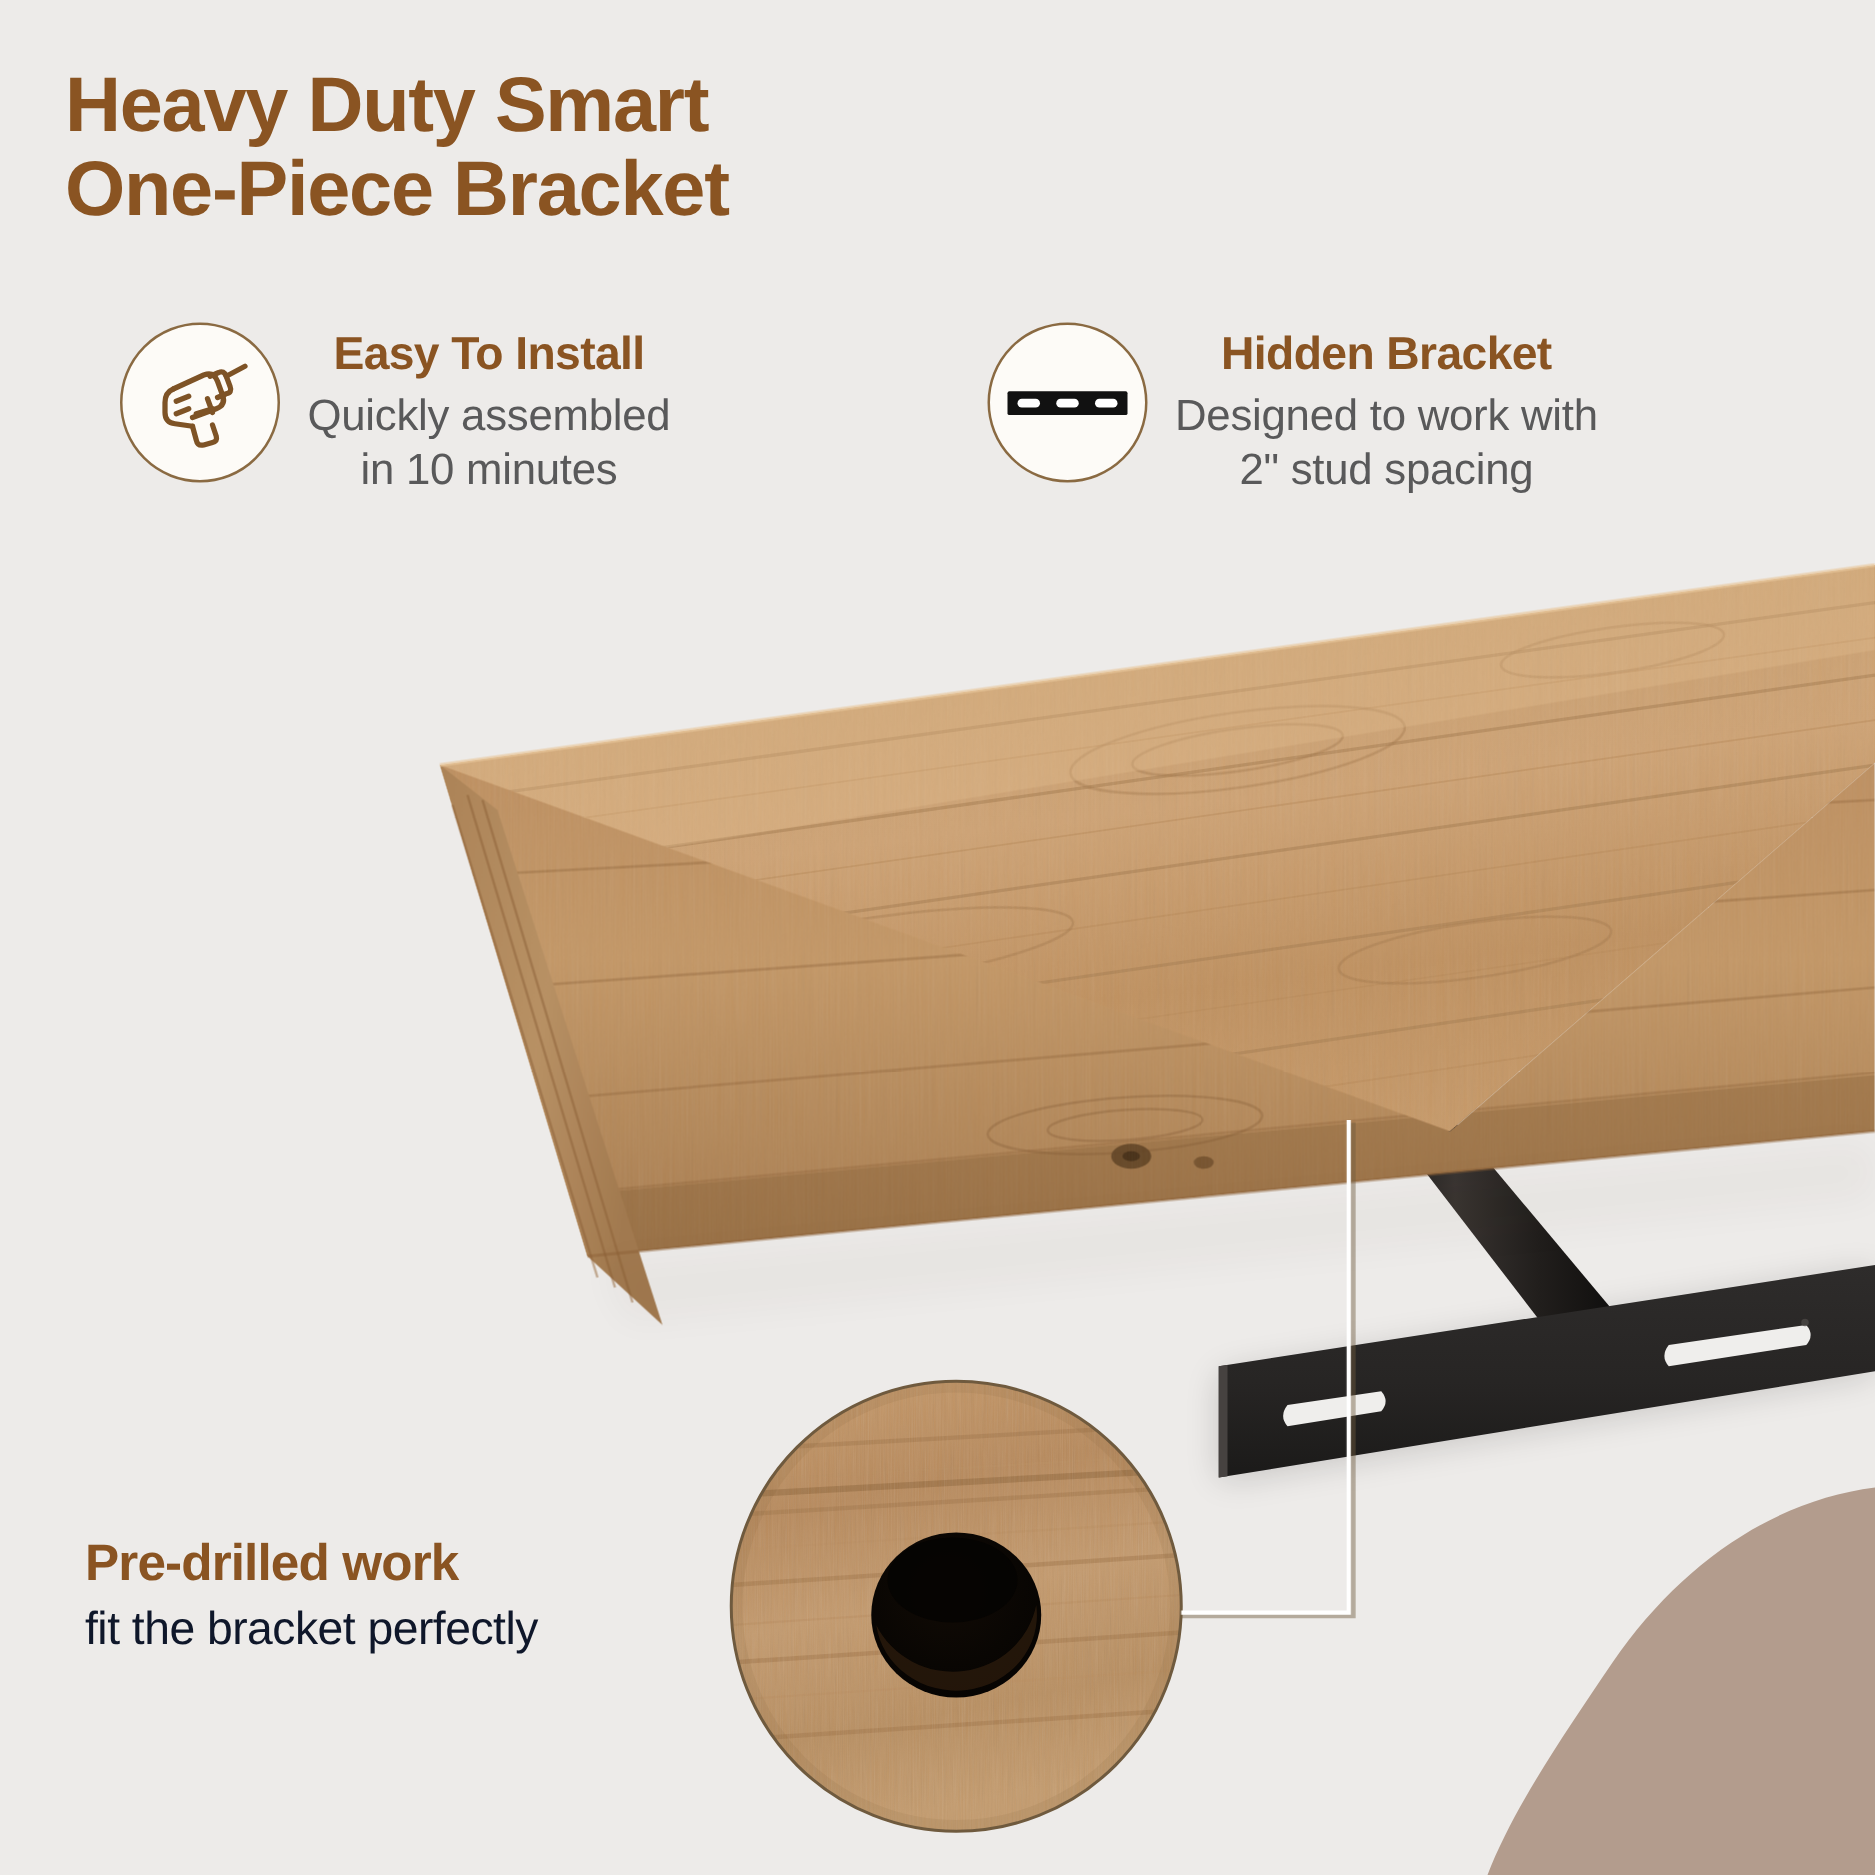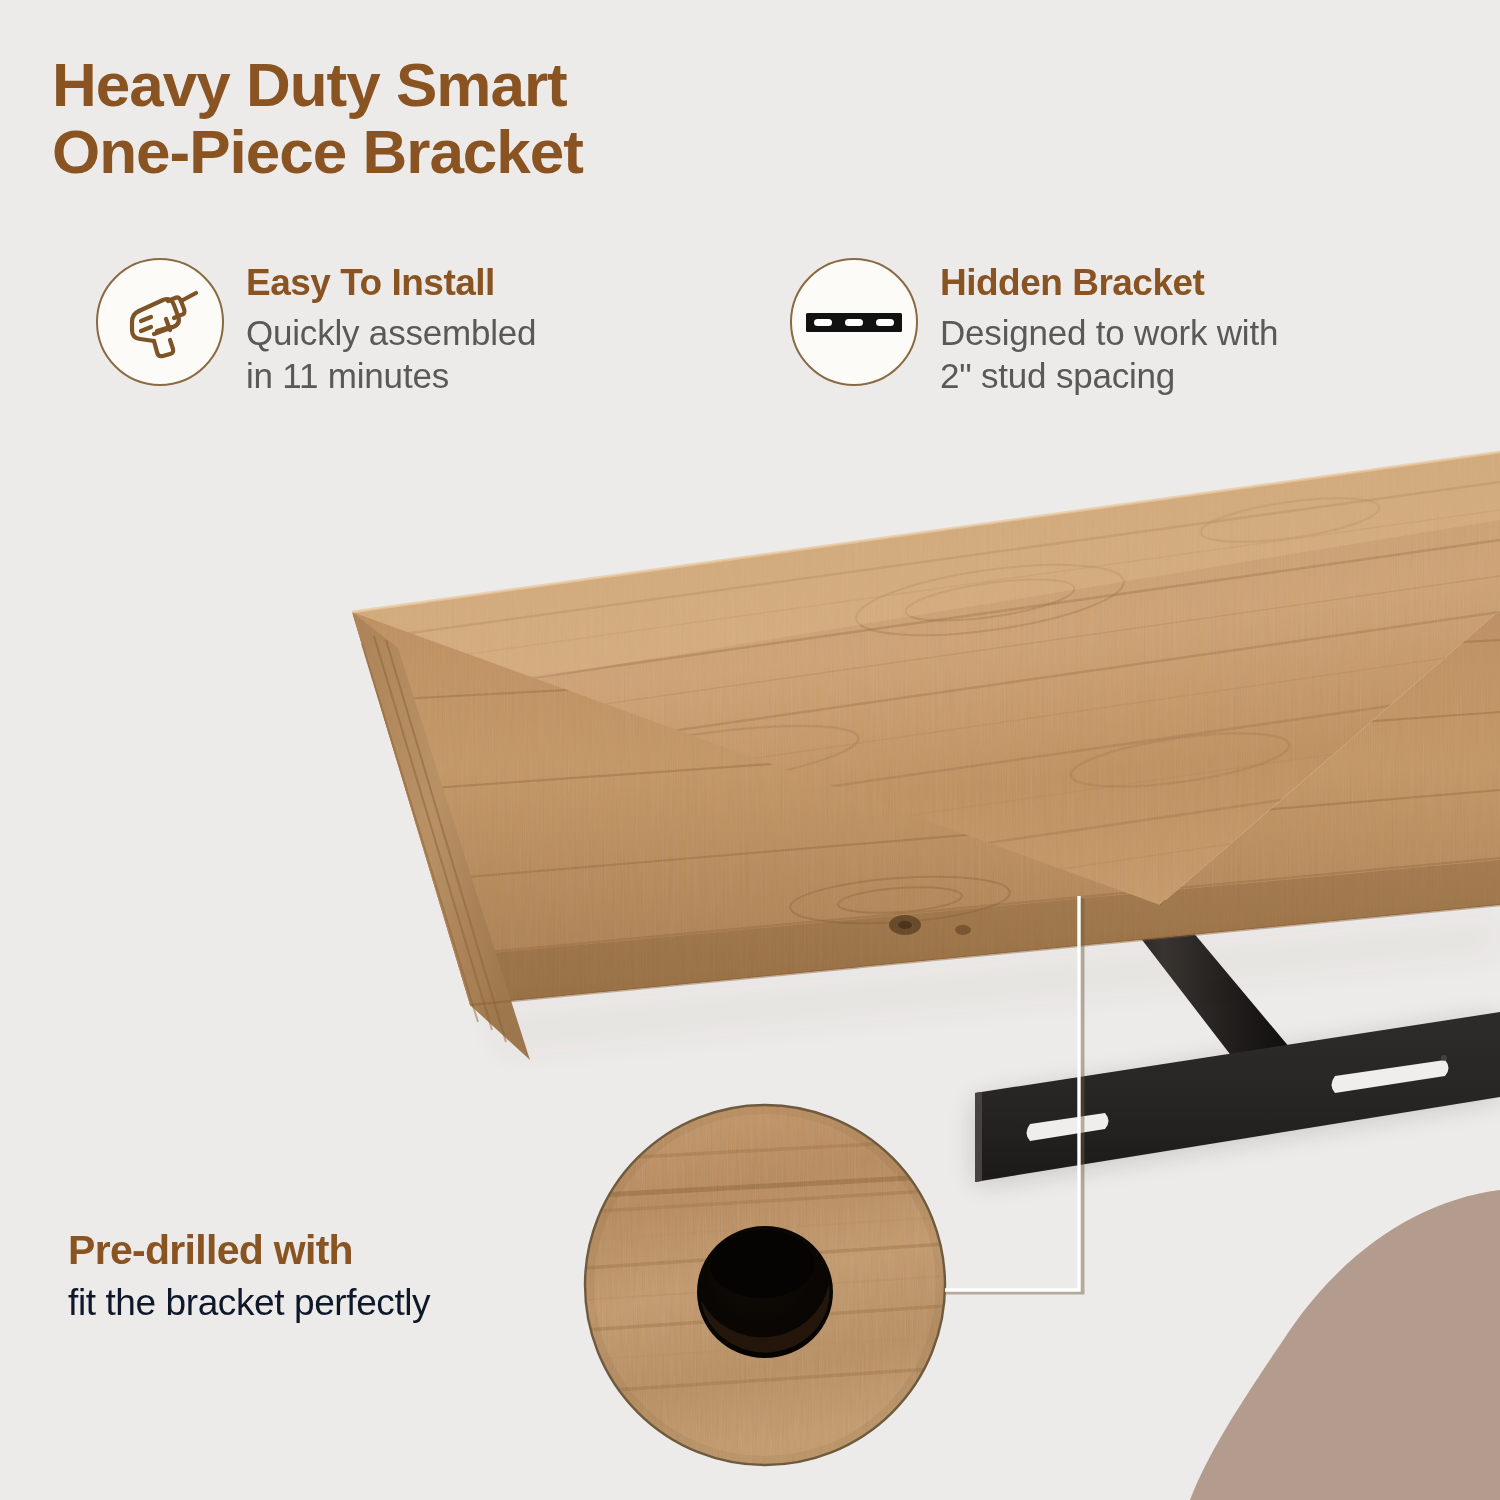--- a/index.html
+++ b/index.html
@@ -22,21 +22,21 @@
     font-size:62px;
     font-weight:bold;
     line-height:1.08;
     letter-spacing:-1px;
     color:#8a5422;
     white-space:pre-line;
     margin-left:12px;
   }
 
   
-  .badge { position:absolute; display:flex; align-items:flex-start; gap:22px; }
+  .badge { position:absolute; display:flex; align-items:flex-start; gap:22px;text-align:center; }
   .badge.one { left:96px;  top:258px; width:620px; }
   .badge.two { left:790px; top:258px; width:660px; }
 
   .badge-icon {
     width:128px; height:128px; flex:0 0 128px;
     border-radius:50%;
     border:2px solid #8a6a42;
     background:#fdfbf7;
     display:flex; align-items:center; justify-content:center;
   }
@@ -292,36 +292,36 @@
       <path d="M37,62 l3,11 q1,5 6,4 l7,-2 q4,-1 3,-5 l-3,-9"></path>
       <path d="M40,52 l13,-4"></path>
       <path d="M24,42 l10,-4"></path>
       <path d="M24,52 l10,-4"></path>
       <path d="M49,40 l4,11"></path>
     </svg>
   </div>
   <div class="badge-text">
     <div class="badge-title">Easy To Install</div>
     <div class="badge-desc">Quickly assembled
-in 11 minutes</div>
+in 10 minutes</div>
   </div>
 </div>
 
 <div class="badge two">
   <div class="badge-icon">
     <svg width="100" height="40" viewBox="0 0 100 40">
       <rect x="2" y="11" width="96" height="19" rx="1.5" fill="#111111"></rect>
       <rect x="10" y="17" width="18" height="7" rx="3.5" fill="#ffffff"></rect>
       <rect x="41" y="17" width="18" height="7" rx="3.5" fill="#ffffff"></rect>
       <rect x="72" y="17" width="18" height="7" rx="3.5" fill="#ffffff"></rect>
     </svg>
   </div>
   <div class="badge-text">
     <div class="badge-title">Hidden Bracket</div>
     <div class="badge-desc">Designed to work with
 2" stud spacing</div>
   </div>
 </div>
 
 <div class="calltext">
-  <div class="hl">Pre-drilled with</div>
+  <div class="hl">Pre-drilled work</div>
   <div class="sub">fit the bracket perfectly</div>
 </div>
 
 </body></html>

